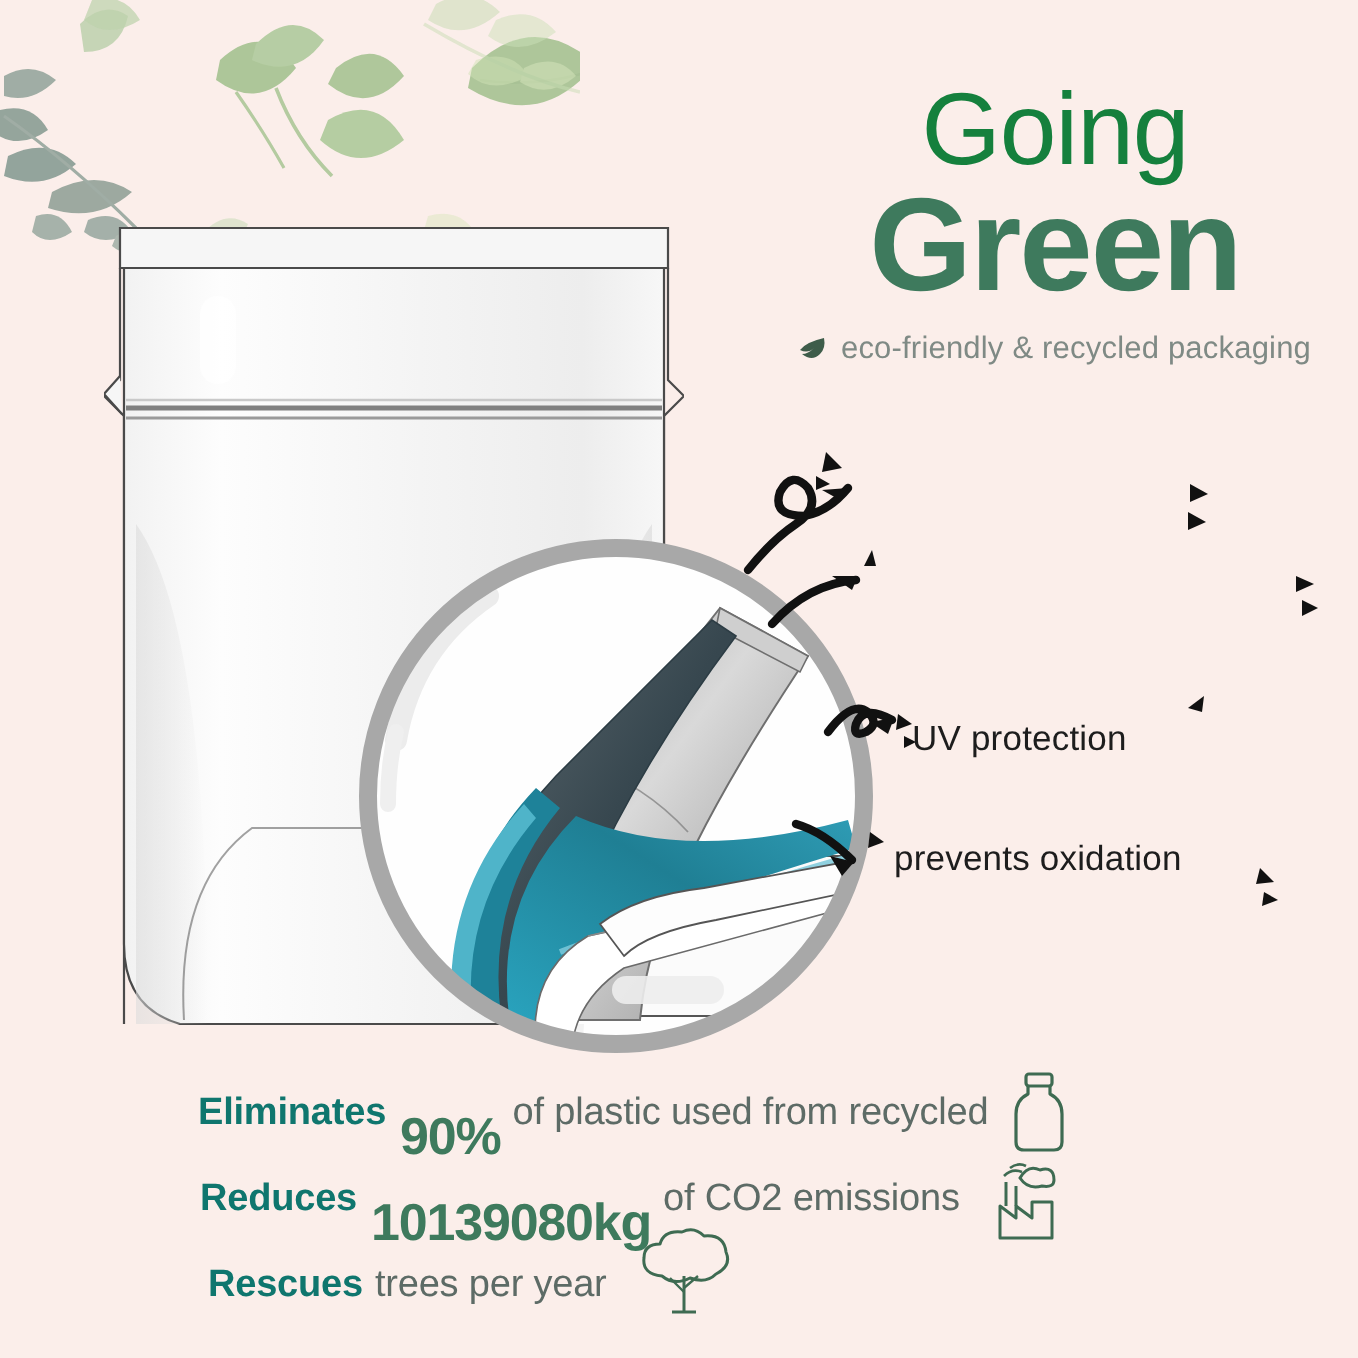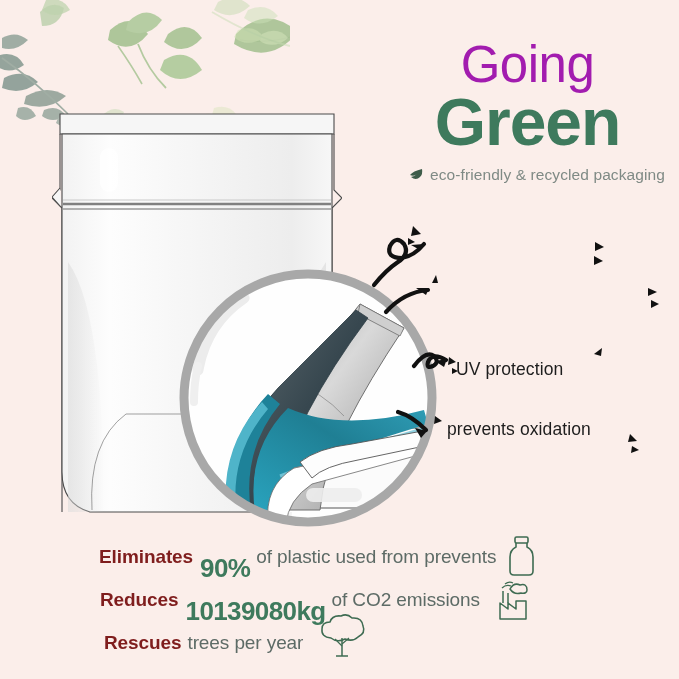--- a/index.html
+++ b/index.html
@@ -18,29 +18,29 @@
 
   
   #leaves { position:absolute; left:0; top:0; width:290px; height:135px; opacity:.95; pointer-events:none; }
 
   
   #headline {
     position:absolute; left:390px; top:40px; width:275px;
     text-align:center;
   }
   #going {
-    font-size:51px; line-height:.97; color:#a21caf; font-weight:400;
+    font-size:51px; line-height:.97; color:#15803d; font-weight:400;
     letter-spacing:-0.5px;
   }
   #green {
     font-size:66px; line-height:1.02; color:#3e7a5d; font-weight:700;
     letter-spacing:-1px;
   }
   #subline {
-    display:flex; align-items:center; justify-content:flex-end; gap:6px;
+    display:flex; align-items:center; justify-content:center; gap:6px;
     margin-top:9px;
   }
   #subtitle {
     font-size:15.5px; color:#7f8a85; letter-spacing:.1px; white-space:nowrap;
   }
 
   
   #pouch { position:absolute; left:52px; top:112px; width:290px; height:412px; }
 
   
@@ -58,21 +58,21 @@
 
   
   #doodles { position:absolute; left:0; top:200px; width:679px; height:290px; pointer-events:none; }
 
   
   #stats { position:absolute; left:99px; top:537px; width:520px; }
   .stat-row {
     display:flex; align-items:center; height:40px; white-space:nowrap;
   }
   .stat-lead {
-    font-size:19px; font-weight:700; color:#7f1d1d; letter-spacing:-.1px;
+    font-size:19px; font-weight:700; color:#0f766e; letter-spacing:-.1px;
   }
   .stat-value {
     font-size:26px; font-weight:700; color:#3e7a5d; letter-spacing:-.6px;
     margin-left:7px;
     margin-top:22px;
   }
   .stat-tail {
     font-size:19px; color:#5d6b66; margin-left:6px; letter-spacing:-.1px;
   }
   .stat-icon { margin-left:10px; display:flex; align-items:center; }
@@ -277,21 +277,21 @@
   </svg>
 
   <div class="feature" id="feat3">prevents oxidation</div>
   <div class="feature" id="feat2">UV protection</div>
 
   <div id="stats">
 
     <div class="stat-row" id="row0">
       <span class="stat-lead">Eliminates</span>
       <span class="stat-value">90%</span>
-      <span class="stat-tail">of plastic used from prevents</span>
+      <span class="stat-tail">of plastic used from recycled</span>
       <span class="stat-icon">
         <svg width="30" height="44" viewBox="0 0 30 44">
           <rect x="9" y="2" width="13" height="6" rx="1.5" fill="none" stroke="#3e6b52" stroke-width="1.6"></rect>
           <path d="M10 8 L10 12 Q4 15 4 22 L4 36 Q4 40 8 40 L23 40 Q27 40 27 36 L27 22 Q27 15 21 12 L21 8" fill="none" stroke="#3e6b52" stroke-width="1.6" stroke-linejoin="round"></path>
         </svg>
       </span>
     </div>
 
     <div class="stat-row" id="row1">
       <span class="stat-lead">Reduces</span>

